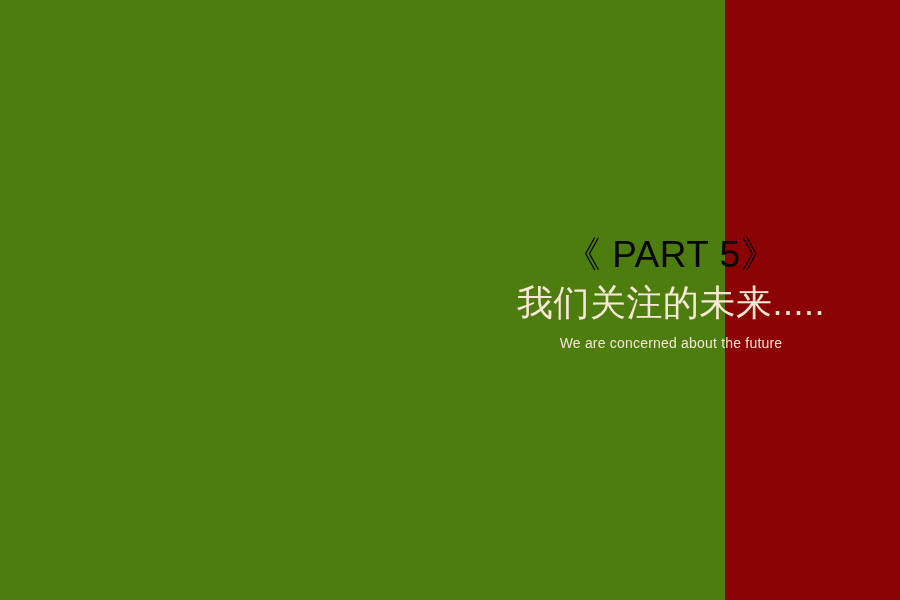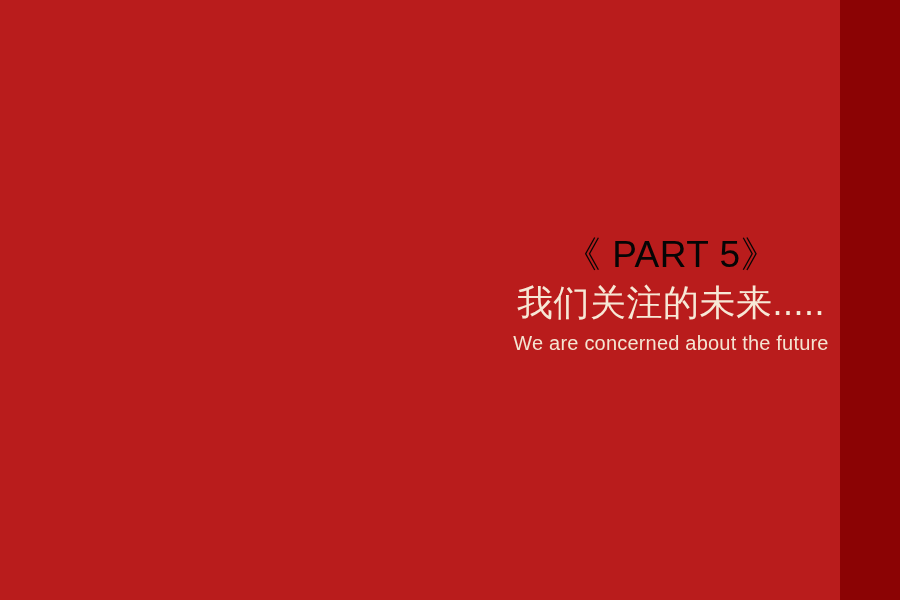--- a/index.html
+++ b/index.html
@@ -11,23 +11,23 @@
   body {
     width: 900px;
     height: 600px;
     overflow: hidden;
     font-family: "Liberation Sans", "DejaVu Sans", sans-serif;
     background: #8B0304;
   }
 
   #slide {
     position: relative;
-    width: 840px;
+    width: 725px;
     height: 600px;
-    background: #b91c1c;
+    background: #4d7c0f;
     box-sizing: border-box;
   }
 
   
   #title-block {
     position: absolute;
     left: 442px;       
     top: 232px;
     width: 458px;      
     text-align: center;
@@ -49,21 +49,21 @@
     line-height: 34px;
     font-weight: 400;
     color: #F7E8D6;
     letter-spacing: 0.5px;
     white-space: nowrap;
     margin: 0;
     margin-top: 8px;
   }
 
   .subtitle-en {
-    font-size: 20px;
+    font-size: 14px;
     line-height: 24px;
     font-weight: 400;
     color: #F5E4D2;
     letter-spacing: 0.2px;
     white-space: nowrap;
     margin: 8px;
     margin-top: 11px;
   }
 </style>
 </head>

